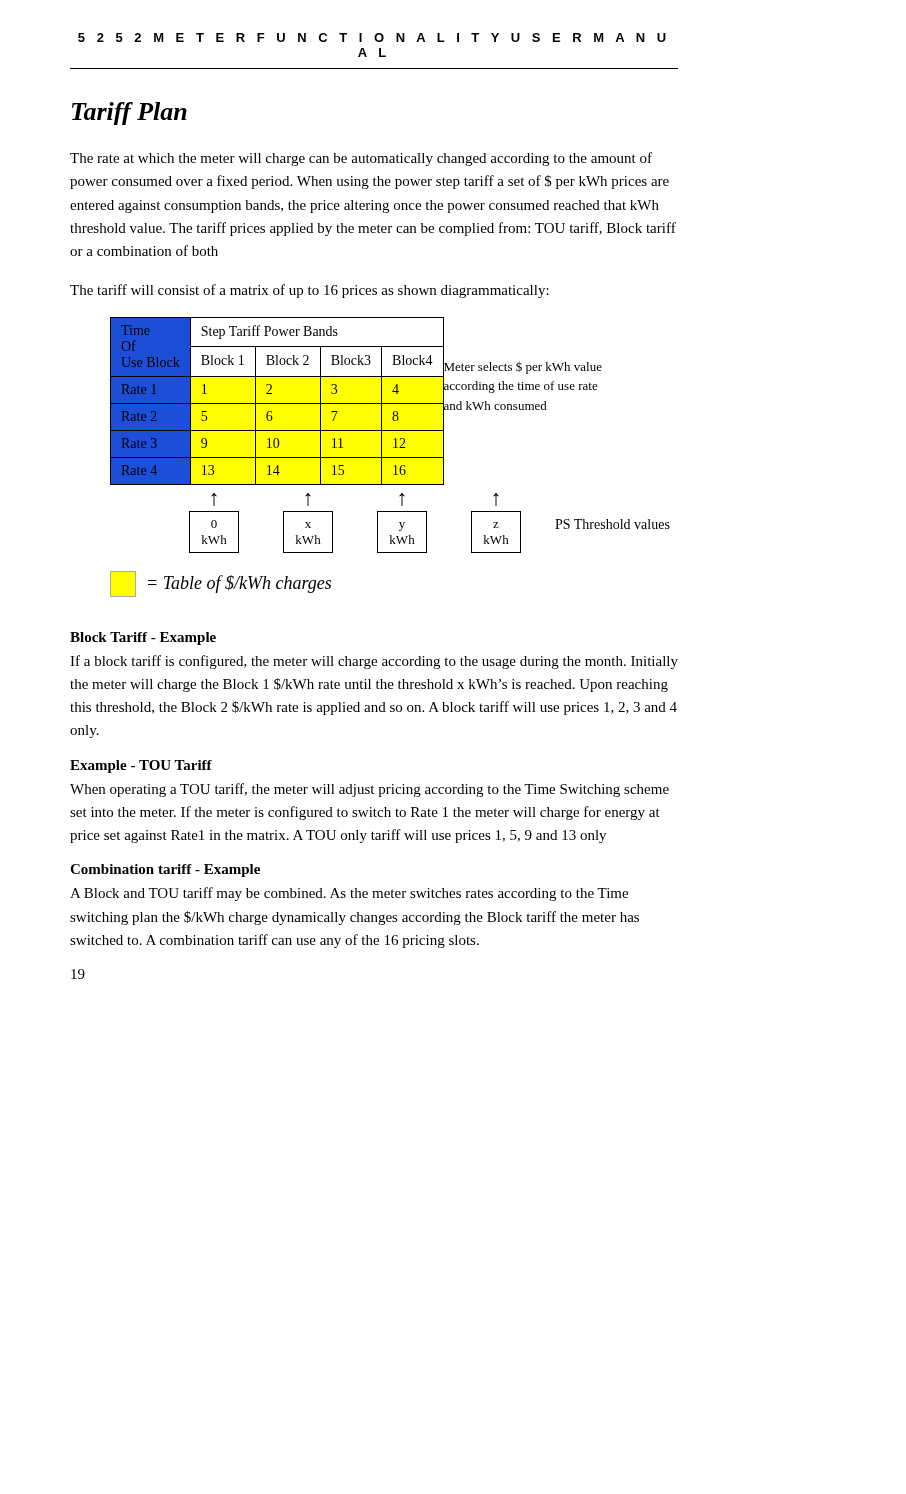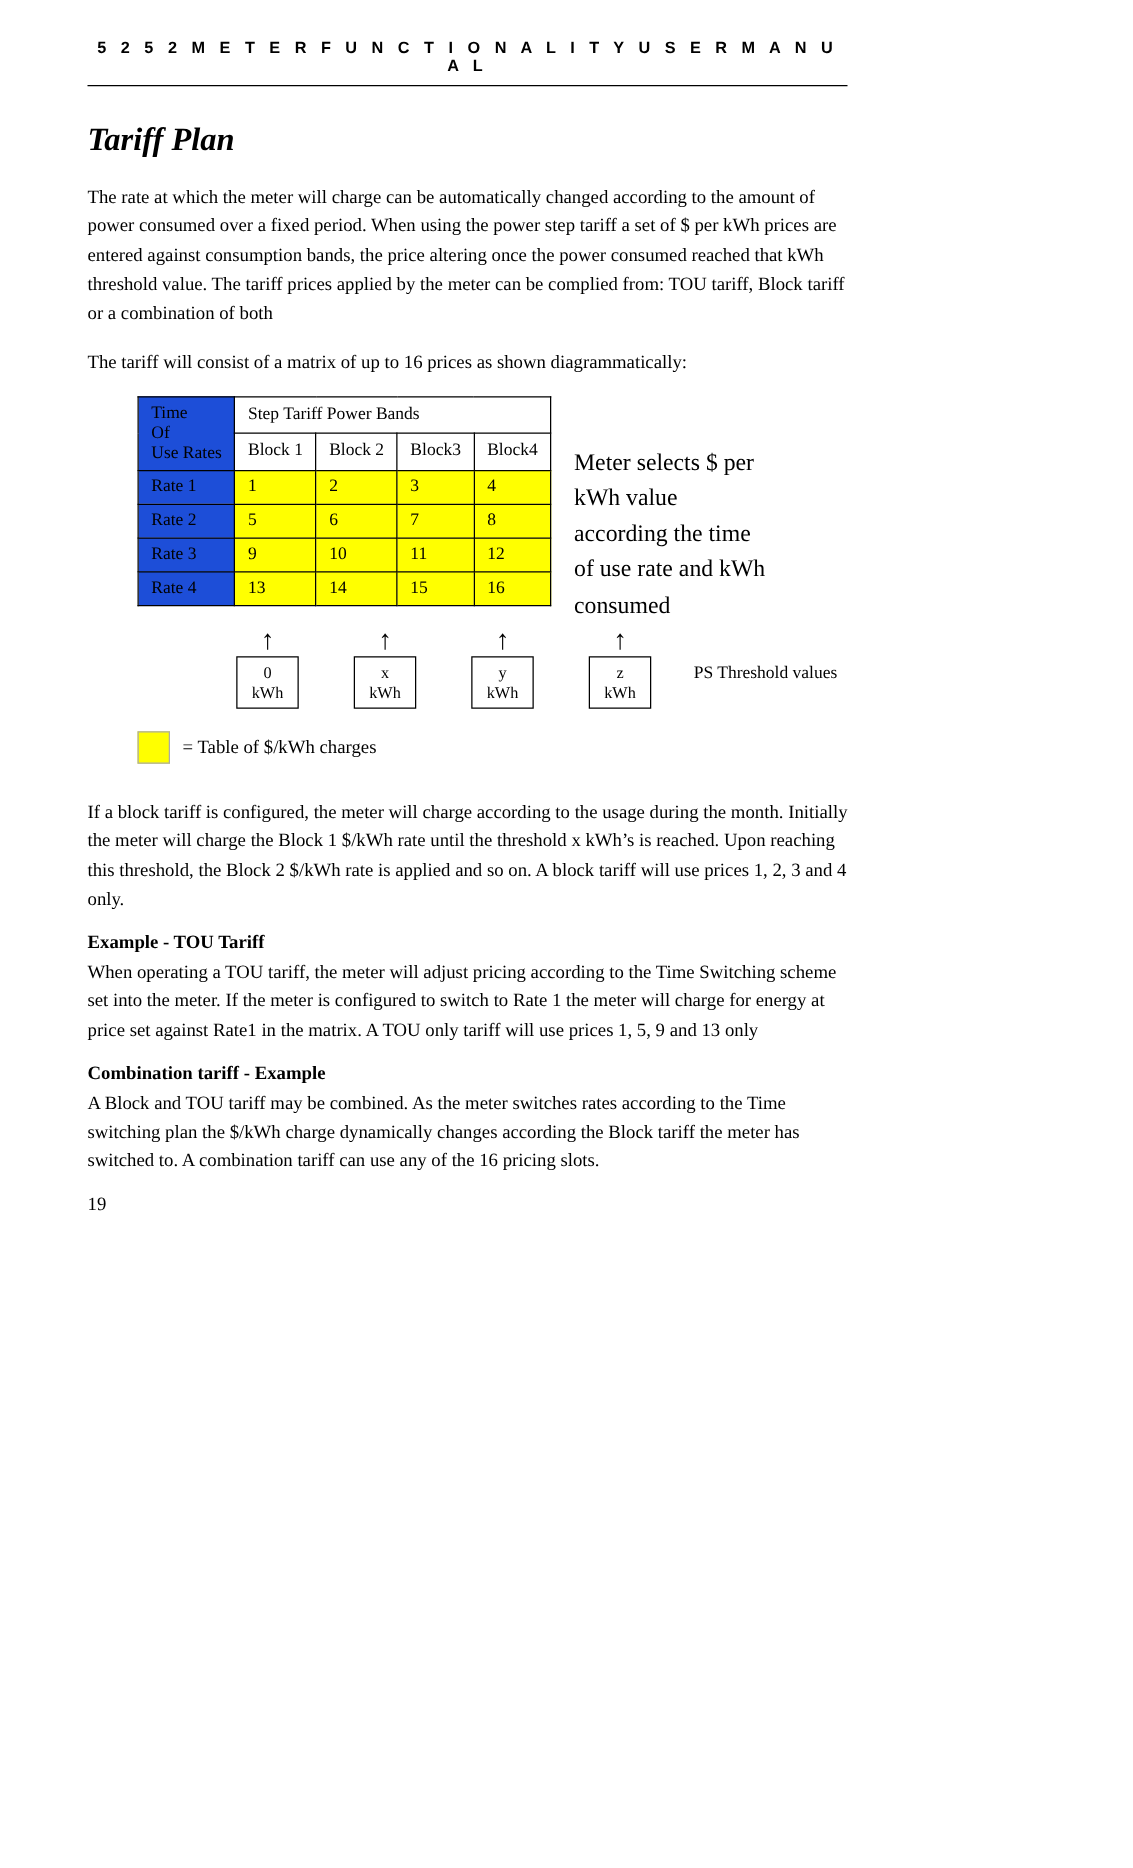--- a/index.html
+++ b/index.html
@@ -77,23 +77,22 @@
       background: #ffff00;
       color: #000;
     }
     .table-wrapper {
       display: flex;
       flex-direction: row;
       align-items: flex-start;
       margin-bottom: 0;
     }
     .side-note {
-      font-size: 19px;
+      font-size: 13px;
       line-height: 1.5;
-      margin-left: 18px;
       max-width: 160px;
       padding-top: 40px;
     }
     
     .threshold-row {
       display: flex;
       flex-direction: row;
       align-items: flex-start;
       margin-top: 2px;
       margin-left: 0px;
@@ -127,21 +126,22 @@
     .legend-box {
       width: 26px;
       height: 26px;
       background: #ffff00;
       border: 1.5px solid #aaa;
       display: inline-block;
       margin-right: 10px;
       flex-shrink: 0;
     }
     .legend-text {
-      font-size: 15px;
+      font-size: 18px;
+      font-style: italic;
     }
     .price-range {
       font-size: 15px;
       margin-bottom: 16px;
       line-height: 1.55;
     }
     .subsection-title {
       font-size: 15px;
       font-weight: bold;
       margin-bottom: 4px;
@@ -189,21 +189,21 @@
   <div class="diagram-intro">The tariff will consist of a matrix of up to 16 prices as shown diagrammatically:</div>
 
   <div class="diagram-area">
     <div class="table-wrapper">
       <table class="tariff-table">
         <thead>
           <tr>
             <td rowspan="2" class="rate-label">
               <span>Time</span><br>
               <span>Of</span><br>
-              <span>Use Rates</span>
+              <span>Use Block</span>
             </td>
             <td colspan="4" class="header-top">Step Tariff Power Bands</td>
           </tr>
           <tr>
             <td class="header-sub">Block 1</td>
             <td class="header-sub">Block 2</td>
             <td class="header-sub">Block3</td>
             <td class="header-sub">Block4</td>
           </tr>
         </thead>
@@ -278,20 +278,21 @@
       </div>
     </div>
 
     <div class="legend-row">
       <div class="legend-box"></div>
       <span class="legend-text">= Table of $/kWh charges</span>
     </div>
   </div>
 
 
+  <div class="subsection-title">Block Tariff - Example</div>
   <div class="subsection-body">If a block tariff is configured, the meter will charge according to the usage during the month. Initially the meter will charge the Block 1 $/kWh rate until the threshold x kWh’s is reached. Upon reaching this threshold, the Block 2 $/kWh rate is applied and so on. A block tariff will use prices 1, 2, 3 and 4 only.</div>
 
   <div class="subsection-title">Example - TOU Tariff</div>
   <div class="subsection-body">When operating a TOU tariff, the meter will adjust pricing according to the Time Switching scheme set into the meter. If the meter is configured to switch to Rate 1 the meter will charge for energy at price set against Rate1 in the matrix. A TOU only tariff will use prices 1, 5, 9 and 13 only</div>
 
   <div class="subsection-title">Combination tariff - Example</div>
   <div class="subsection-body">A Block and TOU tariff may be combined. As the meter switches rates according to the Time switching plan the $/kWh charge dynamically changes according the Block tariff the meter has switched to. A combination tariff can use any of the 16 pricing slots.</div>
 
   <div class="footer">
     <span>19</span>

